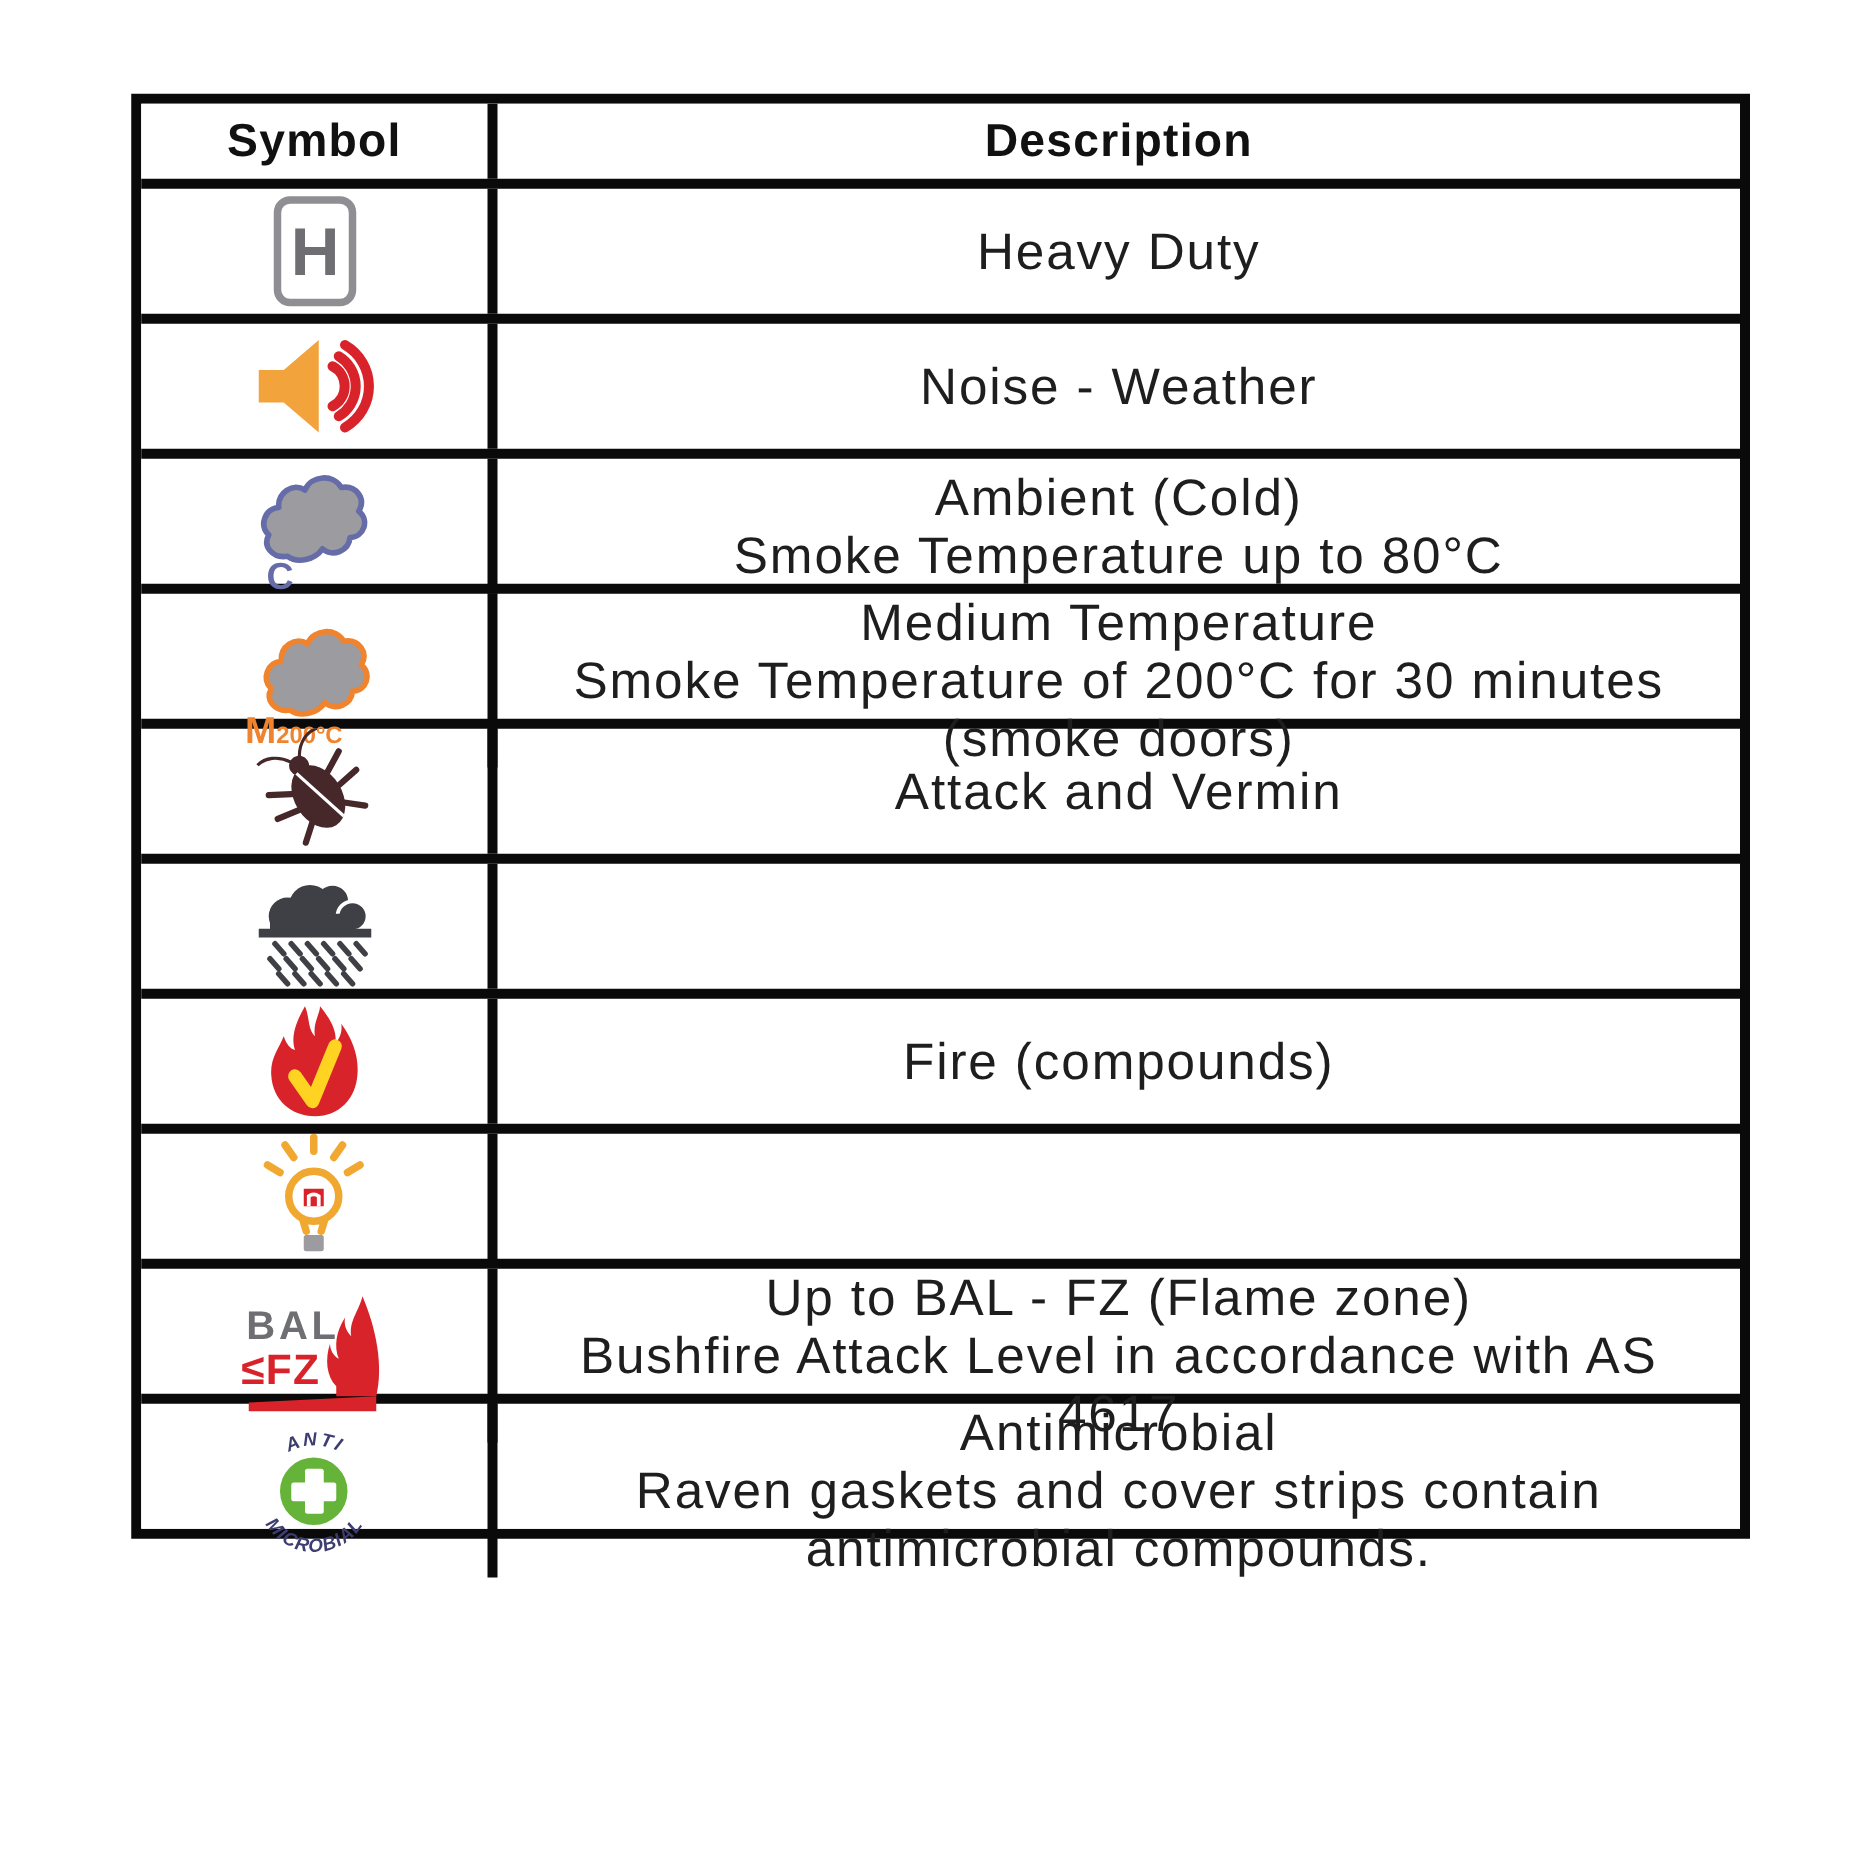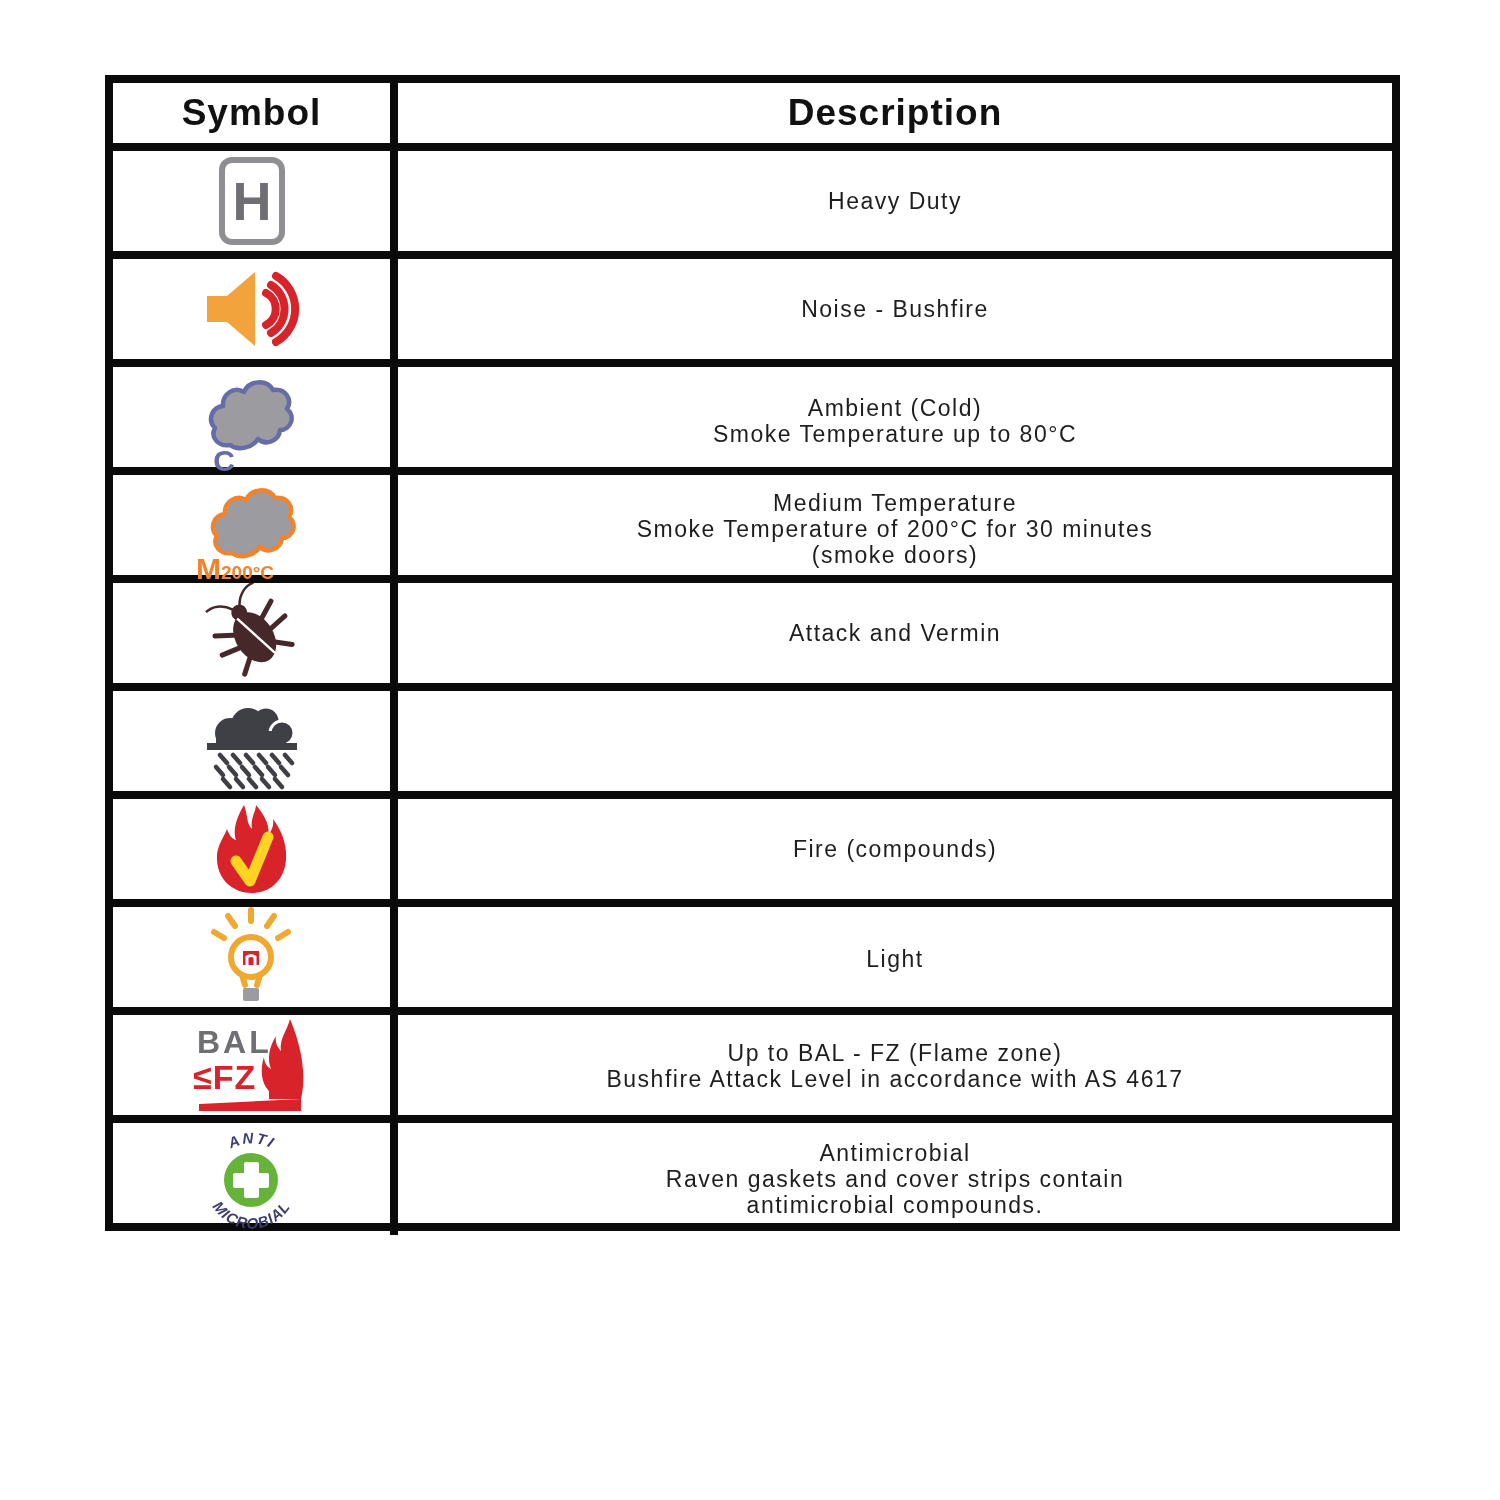--- a/index.html
+++ b/index.html
@@ -21,21 +21,21 @@
     background: #fff;
   }
   .t-row.header { border-top: none; height: 60px; }
   .t-row.data { height: 108px; }
 
   .cell { display: flex; align-items: center; justify-content: center; }
   .cell.sym { border-right: 8px solid var(--c-border, #0a0a0a); }
   .cell.desc {
     text-align: center;
     white-space: pre-line;
-    font-size: 23px;
+    font-size: 41px;
     line-height: 1.13;
     letter-spacing: 1.5px;
     color: var(--c-text, #1e1e1e);
     padding: 0 14px;
   }
   .t-row.header .cell {
     font-size: 37px;
     font-weight: bold;
     letter-spacing: 1px;
     color: #111;
@@ -66,21 +66,21 @@
 
     <div class="t-row data">
       <div class="cell sym">
         <svg width="102" height="90" viewBox="0 0 102 90">
           <polygon points="6,32 26,32 54,8 54,82 26,58 6,58" fill="var(--c-orange)"></polygon>
           <path d="M65 29 A18 18 0 0 1 65 61" fill="none" stroke="var(--c-red)" stroke-width="8" stroke-linecap="round"></path>
           <path d="M70 21 A28 28 0 0 1 70 69" fill="none" stroke="var(--c-red)" stroke-width="8" stroke-linecap="round"></path>
           <path d="M75 12 A38 38 0 0 1 75 78" fill="none" stroke="var(--c-red)" stroke-width="8" stroke-linecap="round"></path>
         </svg>
       </div>
-      <div class="cell desc">Noise - Bushfire</div>
+      <div class="cell desc">Noise - Weather</div>
     </div>
 
     <div class="t-row data">
       <div class="cell sym">
         <svg width="100" height="108" viewBox="0 0 100 108">
           <path d="M28 78 C16 80 8 70 13 61 C5 53 10 40 21 39 C20 27 32 19 42 25 C47 13 65 12 71 23 C83 21 91 32 85 42 C94 49 89 63 78 63 C77 74 64 79 56 72 C50 81 36 84 28 78 Z" fill="var(--c-cloud-gray)" stroke="var(--c-periwinkle)" stroke-width="4.5" stroke-linejoin="round"></path>
           <text x="22" y="104" font-size="30" font-weight="bold" fill="var(--c-periwinkle)" text-anchor="middle">C</text>
         </svg>
       </div>
       <div class="cell desc">Ambient (Cold)
@@ -177,21 +177,20 @@
             <line x1="15" y1="31" x2="5" y2="25"></line>
             <line x1="69" y1="31" x2="79" y2="25"></line>
           </g>
           <circle cx="42" cy="50" r="20" fill="#fff" stroke="var(--c-bulb-orange)" stroke-width="6"></circle>
           <path d="M33 68 L36 78 M51 68 L48 78" stroke="var(--c-bulb-orange)" stroke-width="6" stroke-linecap="round"></path>
           <path d="M34 58 L34 44 L50 44 L50 58 Z" fill="var(--c-red)"></path>
           <path d="M38 58 L38 50 Q42 47 46 50 L46 58" fill="none" stroke="#fff" stroke-width="3"></path>
           <rect x="34" y="81" width="16" height="13" rx="2" fill="var(--c-cloud-gray)"></rect>
         </svg>
       </div>
-      <div class="cell desc">Light</div>
     </div>
 
     <div class="t-row data">
       <div class="cell sym">
         <svg width="130" height="102" viewBox="0 0 130 102">
           <text x="10" y="38" font-size="32" font-weight="bold" letter-spacing="3" fill="var(--c-h-gray)">BAL</text>
           <text x="6" y="74" font-size="34" font-weight="bold" letter-spacing="1" fill="var(--c-red)">≤FZ</text>
           <path d="M103 4 C100 16 92 24 94 36 C90 32 88 27 89 21 C82 32 80 44 84 54 C80 52 77 47 77 42 C73 54 74 68 82 76 L82 84 L114 84 C120 60 114 30 103 4 Z" fill="var(--c-red)"></path>
           <polygon points="12,89 114,84 114,96 12,96" fill="var(--c-red)"></polygon>
         </svg>

